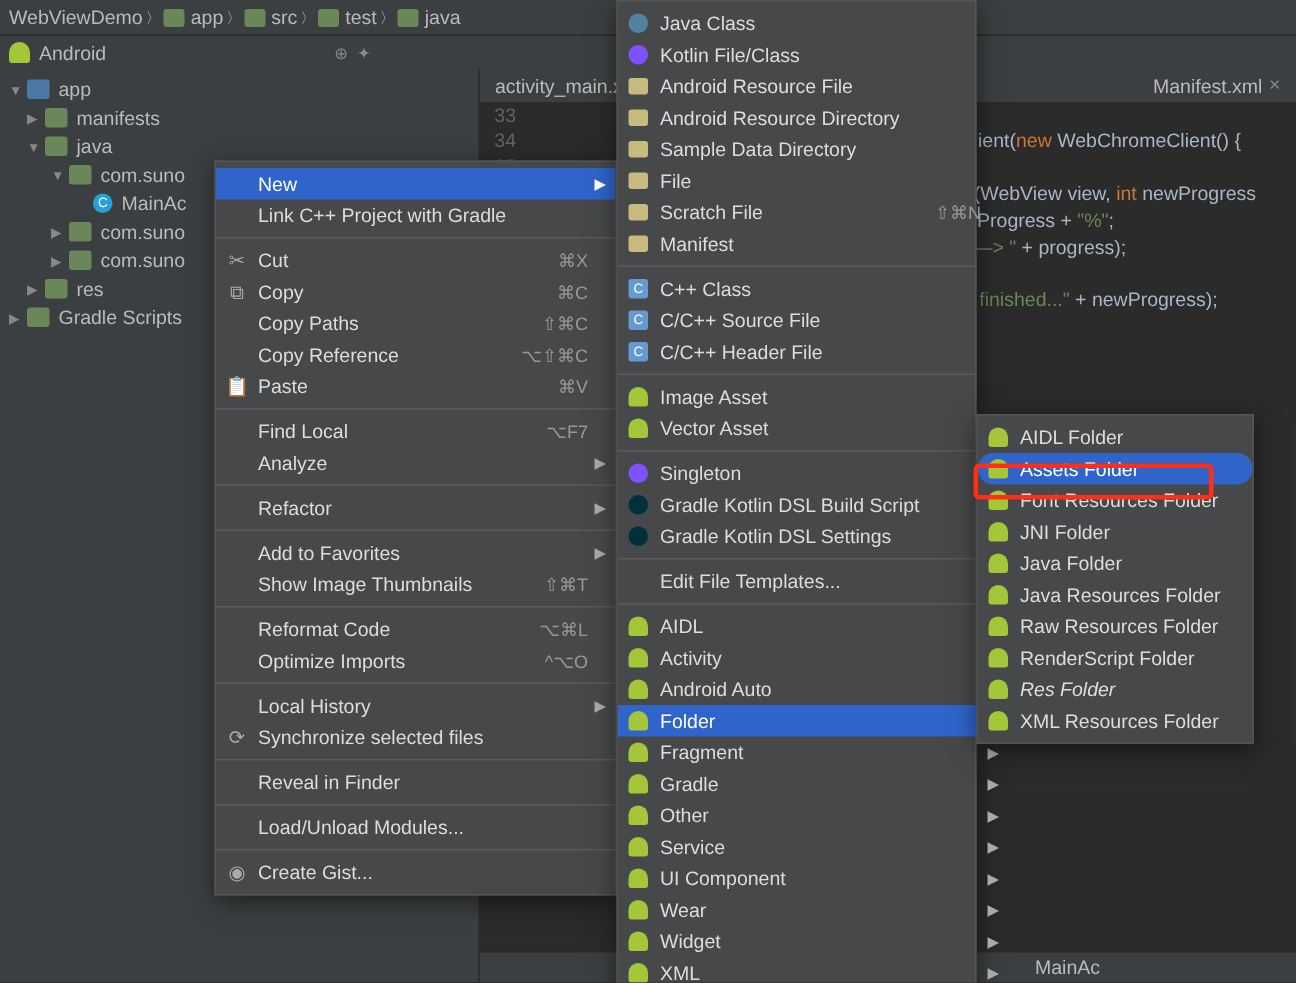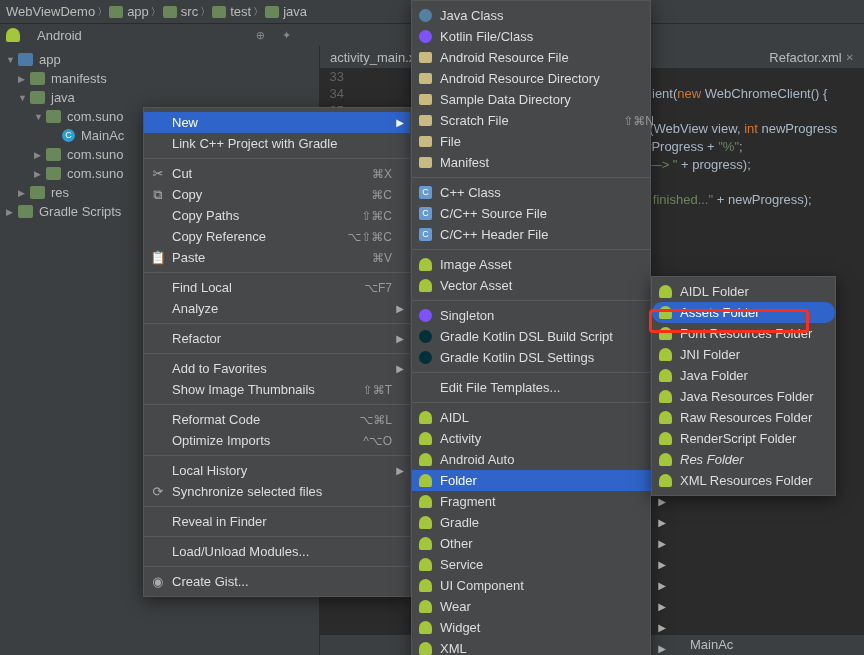--- a/index.html
+++ b/index.html
@@ -1,21 +1,21 @@
 <!DOCTYPE html>
 <html><head>
 <meta charset="utf-8">
 <style>
 * { margin:0; padding:0; box-sizing:border-box; font-family:Arial,sans-serif; font-size:13px; }
 body { background:#2b2b2b; color:#a9b7c6; width:864px; height:655px; overflow:hidden; position:relative; }
 .breadcrumb { display:flex; align-items:center; height:24px; background:#3c3f41; border-bottom:1px solid #2b2b2b; padding:0 6px; gap:2px; }
 .breadcrumb span { color:#bbb; }
 .bc-sep { color:#888; font-size:10px; }
 .bc-icon { display:inline-block; width:14px; height:12px; background:#6a8759; border-radius:2px; margin-right:2px; vertical-align:middle; }
-.topstrip { display:flex; align-items:center; height:22px; background:#3c3f41; padding-left:6px; gap:17px; }
+.topstrip { display:flex; align-items:center; height:22px; background:#3c3f41; padding-left:6px; gap:6px; }
 .android-ico { display:inline-block; width:14px; height:14px; background:#a4c639; border-radius:50% 50% 2px 2px; }
 .topstrip .tool-ic { color:#888; font-size:11px; }
 .main { display:flex; height:609px; }
 .sidebar { width:320px; background:#3c3f41; border-right:1px solid #2b2b2b; }
 .tree { padding:4px 0; }
 .tree-row { display:flex; align-items:center; height:19px; padding-left:6px; cursor:pointer; color:#bbb; }
 .arrow { width:12px; color:#888; font-size:9px; }
 .fold { display:inline-block; width:15px; height:13px; background:#6a8759; border-radius:2px; margin-right:6px; }
 .fold.mod { background:#4a7aa5; }
 .fold.pkg { background:#6a8759; }
@@ -123,21 +123,21 @@
         </div>
     </div>
   </div>
 
   <div class="editor">
     <div class="tabs">
       <div class="tab">
           <span>activity_main.x</span>
         </div>
       <div class="tab" style="margin-left:auto">
-          <span>Refactor.xml</span>
+          <span>Manifest.xml</span>
           <span class="x">✕</span>
         </div>
     </div>
     <div class="gutter">
       <div>33</div>
       <div>34</div>
       <div>35</div>
     </div>
     <div class="code">
 <span style="margin-left:300px"><span>ient(</span><span class="kw">new</span><span> WebChromeClient() {</span></span>
@@ -256,29 +256,29 @@
     <div class="ctx-row">
       <span class="f-ic"></span>
       <span>Android Resource Directory</span>
     </div>
     <div class="ctx-row">
       <span class="f-ic"></span>
       <span>Sample Data Directory</span>
     </div>
     <div class="ctx-row">
       <span class="f-ic"></span>
+      <span>File</span>
+    </div>
+    <div class="ctx-row">
+      <span class="f-ic"></span>
       <span>Scratch File</span>
       <span class="sc">⇧⌘N</span>
     </div>
     <div class="ctx-row">
       <span class="f-ic"></span>
-      <span>File</span>
-    </div>
-    <div class="ctx-row">
-      <span class="f-ic"></span>
       <span>Manifest</span>
     </div>
     <div class="ctx-sep"></div>
     <div class="ctx-row">
       <span class="c-ic">C</span>
       <span>C++ Class</span>
     </div>
     <div class="ctx-row">
       <span class="c-ic">C</span>
       <span>C/C++ Source File</span>

